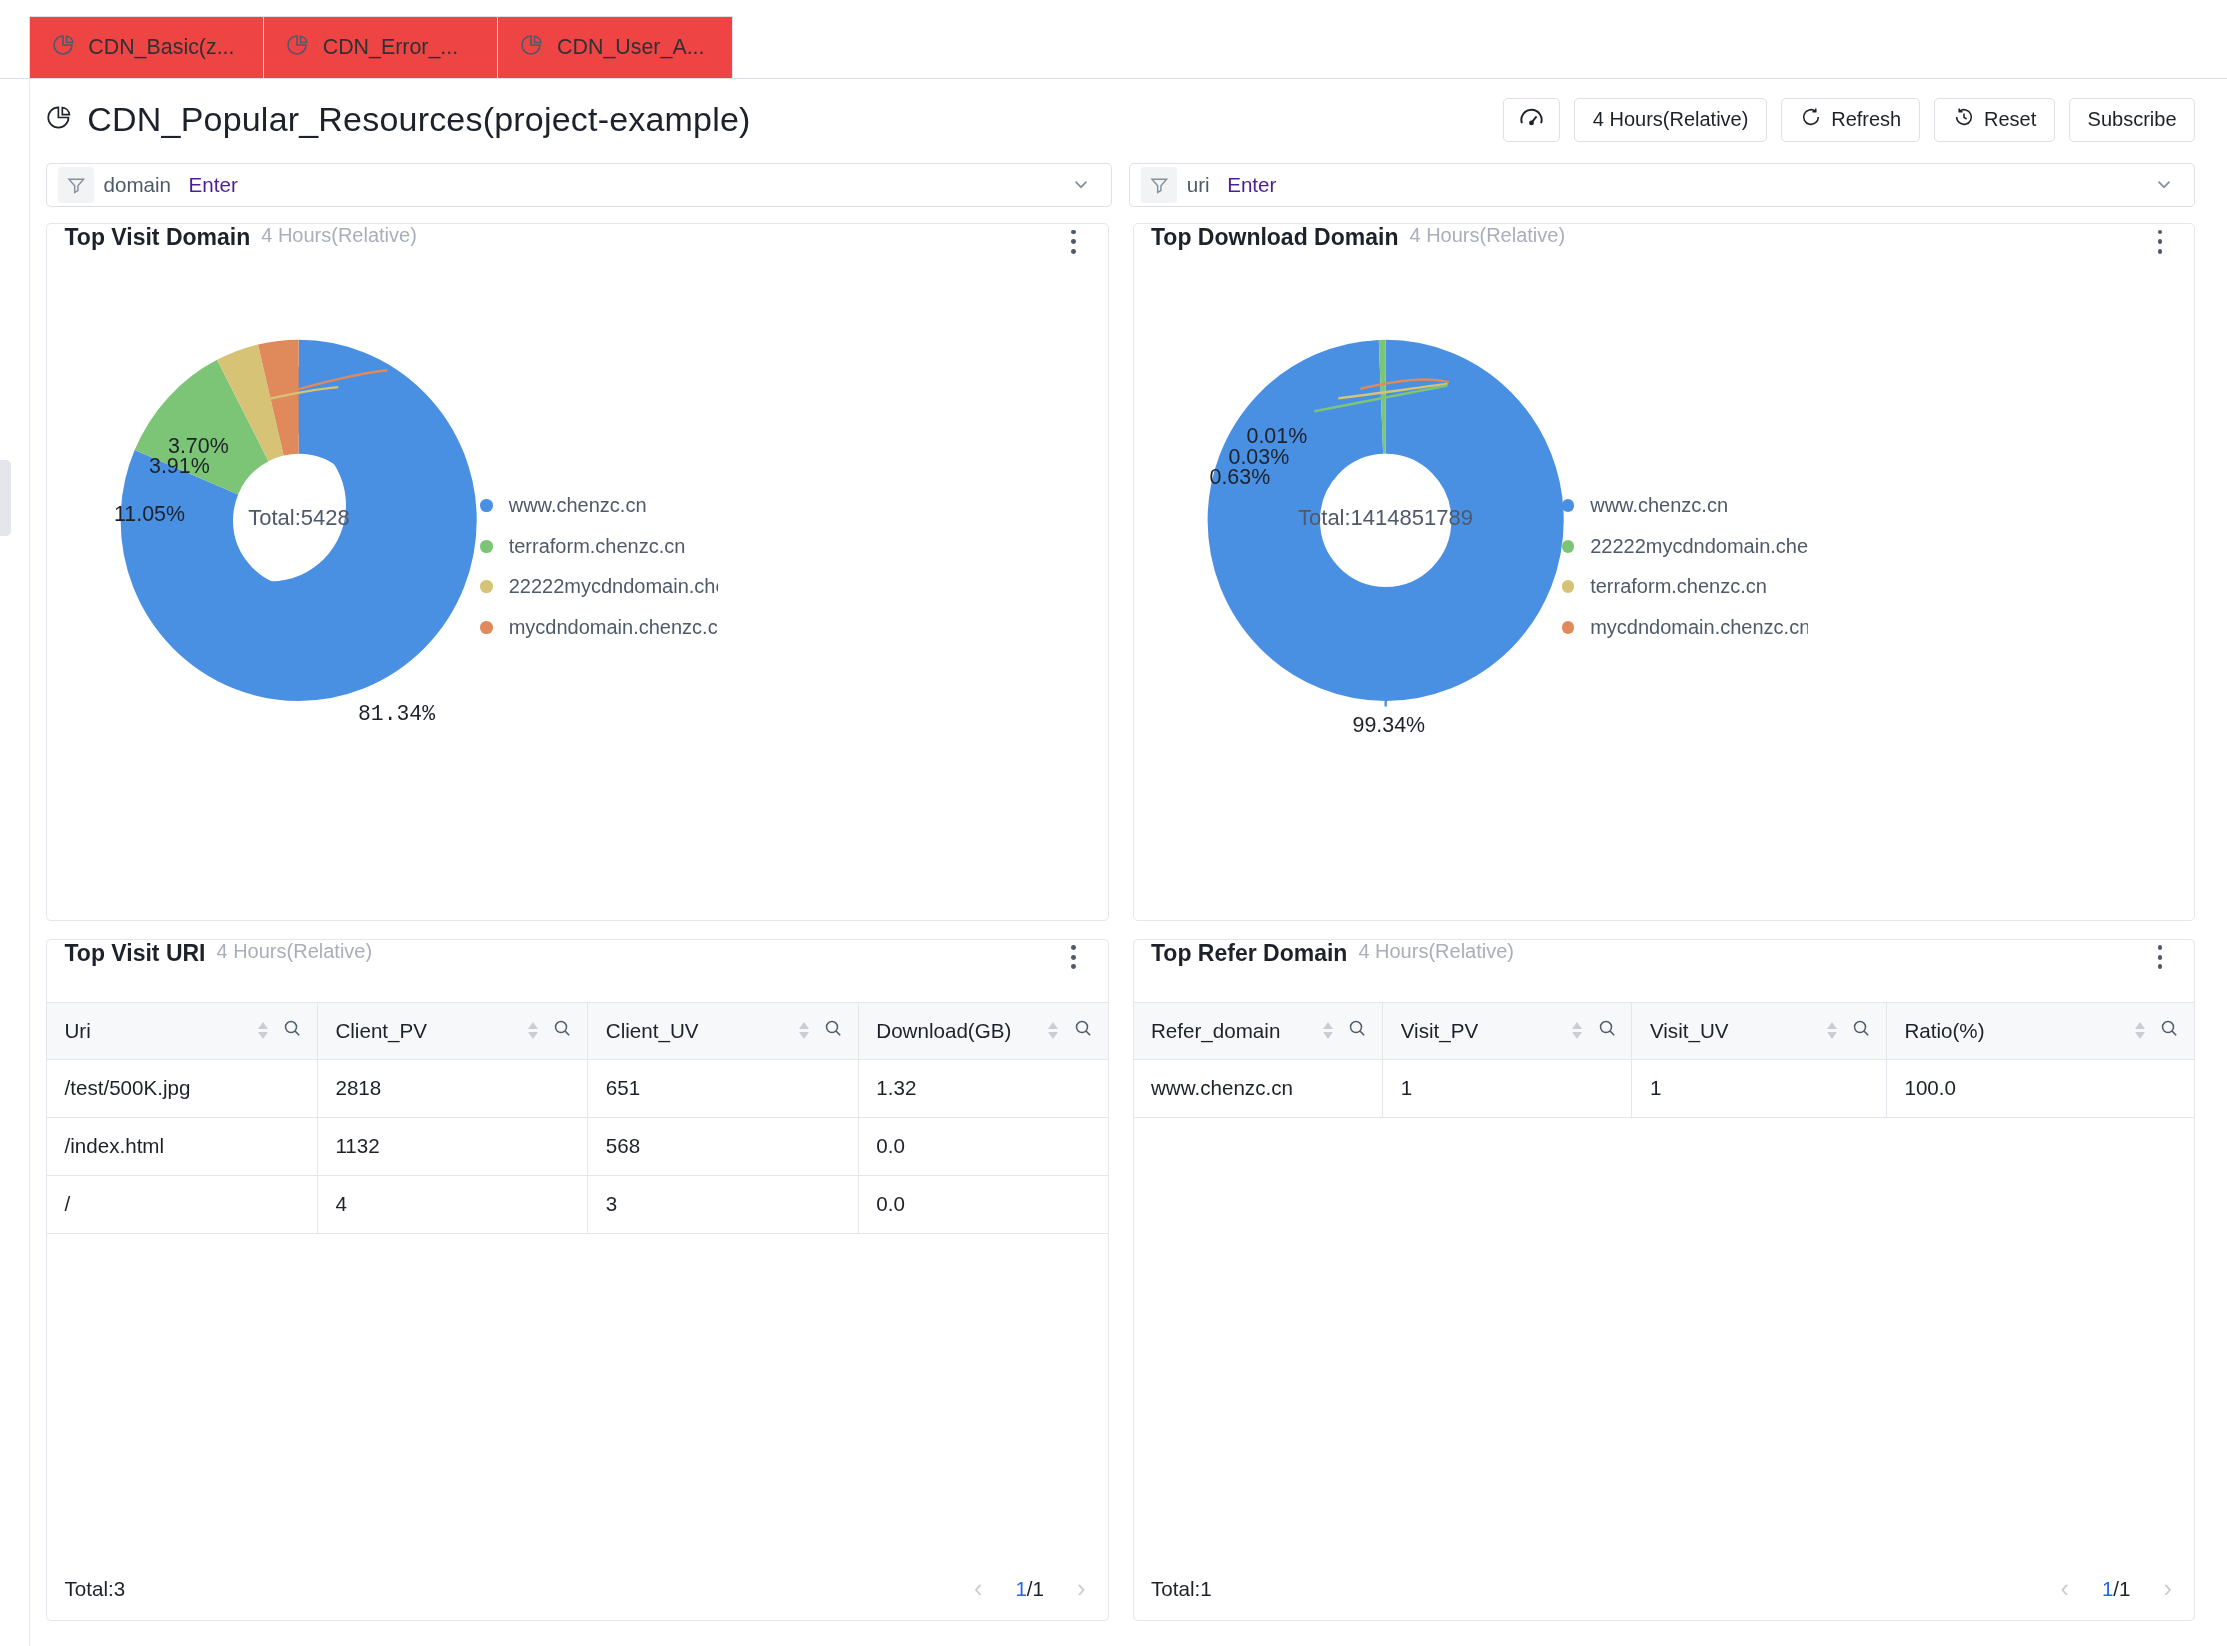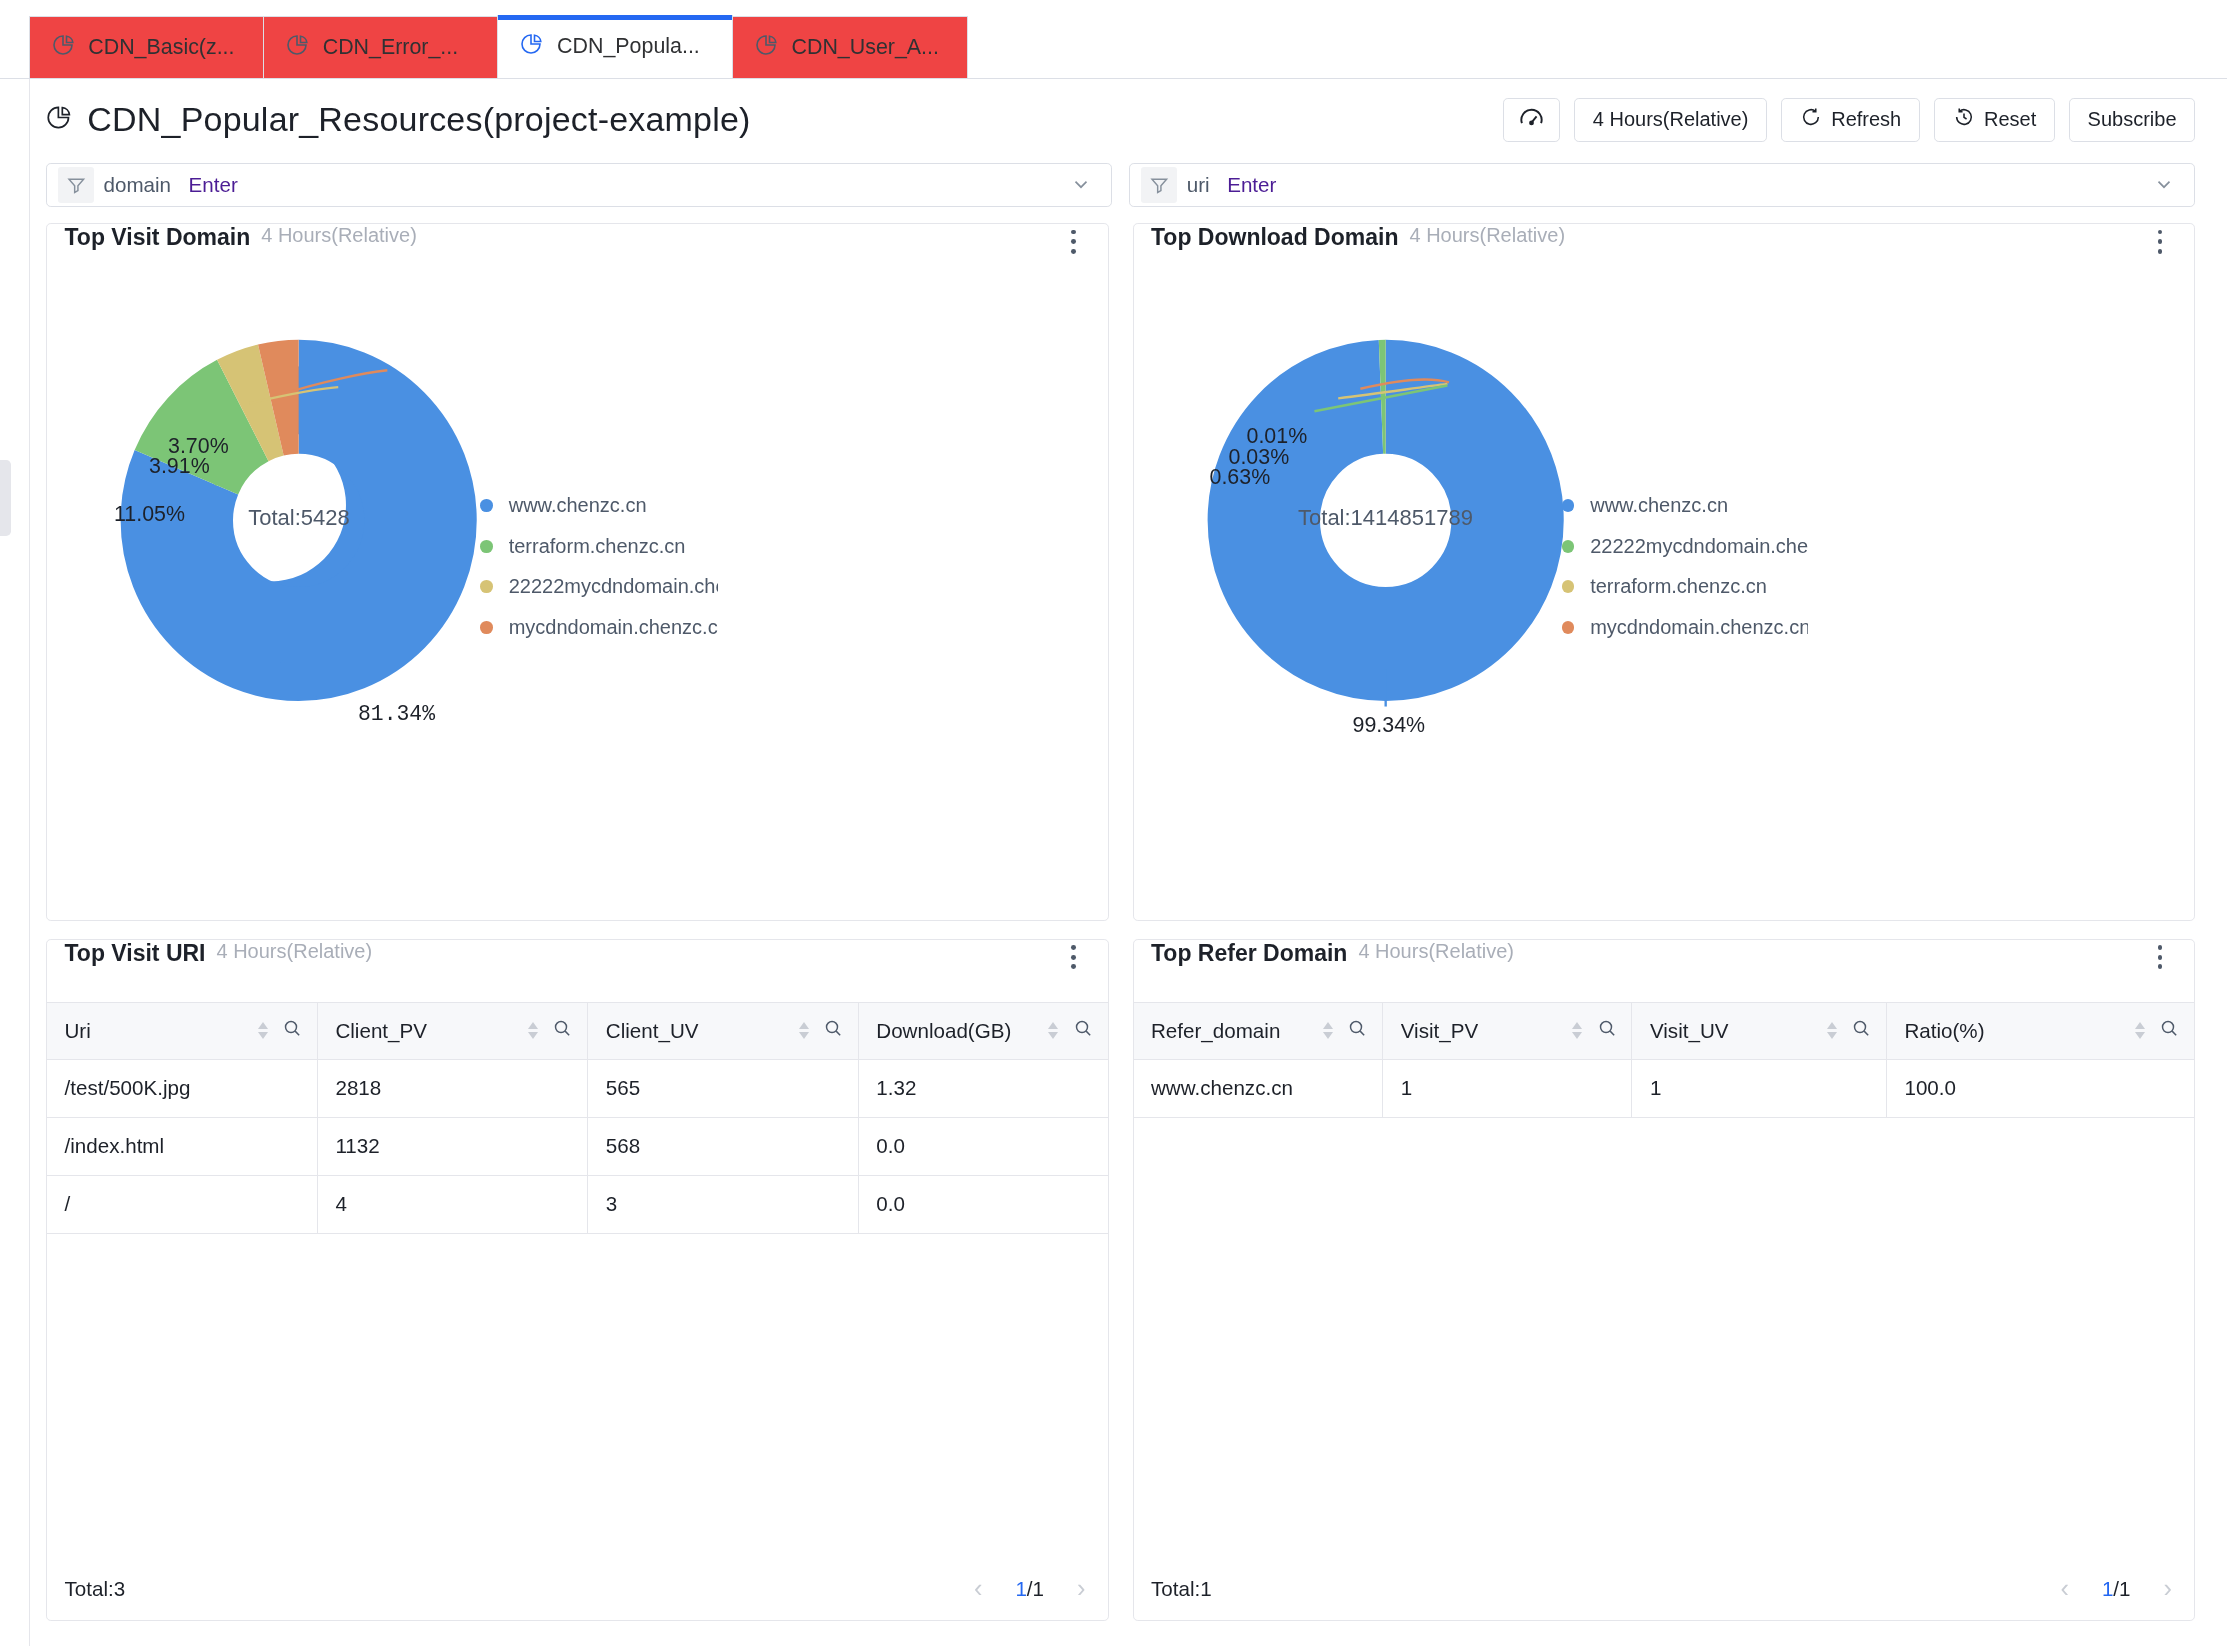--- a/index.html
+++ b/index.html
@@ -265,29 +265,20 @@
   </div>
   <div class="tab">
     <span class="ticon">
       <svg width="24" height="24" viewBox="0 0 24 24" fill="none" stroke="#4e5969" stroke-width="1.6">
         <path d="M11 12V3a9 9 0 1 0 9 9h-9z"></path>
           <path d="M14.5 3.2A7 7 0 0 1 20.8 9.5H14.5z"></path>
       </svg>
     </span>
     <span class="tlabel">CDN_Error_...</span>
   </div>
-  <div class="tab active">
-    <span class="ticon">
-      <svg width="24" height="24" viewBox="0 0 24 24" fill="none" stroke="#2468f2" stroke-width="1.6">
-        <path d="M11 12V3a9 9 0 1 0 9 9h-9z"></path>
-          <path d="M14.5 3.2A7 7 0 0 1 20.8 9.5H14.5z"></path>
-      </svg>
-    </span>
-    <span class="tlabel">CDN_Popula...</span>
-  </div>
   <div class="tab">
     <span class="ticon">
       <svg width="24" height="24" viewBox="0 0 24 24" fill="none" stroke="#4e5969" stroke-width="1.6">
         <path d="M11 12V3a9 9 0 1 0 9 9h-9z"></path>
           <path d="M14.5 3.2A7 7 0 0 1 20.8 9.5H14.5z"></path>
       </svg>
     </span>
     <span class="tlabel">CDN_User_A...</span>
   </div>
 </div>
@@ -563,21 +554,21 @@
                       <path d="M15.3 15.3L20 20"></path>
                     </svg></span>
             </span>
               </th>
           </tr>
         </thead>
         <tbody>
           <tr>
             <td>/test/500K.jpg</td>
             <td>2818</td>
-            <td>565</td>
+            <td>651</td>
             <td>1.32</td>
           </tr>
           <tr>
             <td>/index.html</td>
             <td>1132</td>
             <td>568</td>
             <td>0.0</td>
           </tr>
           <tr>
             <td>/</td>

